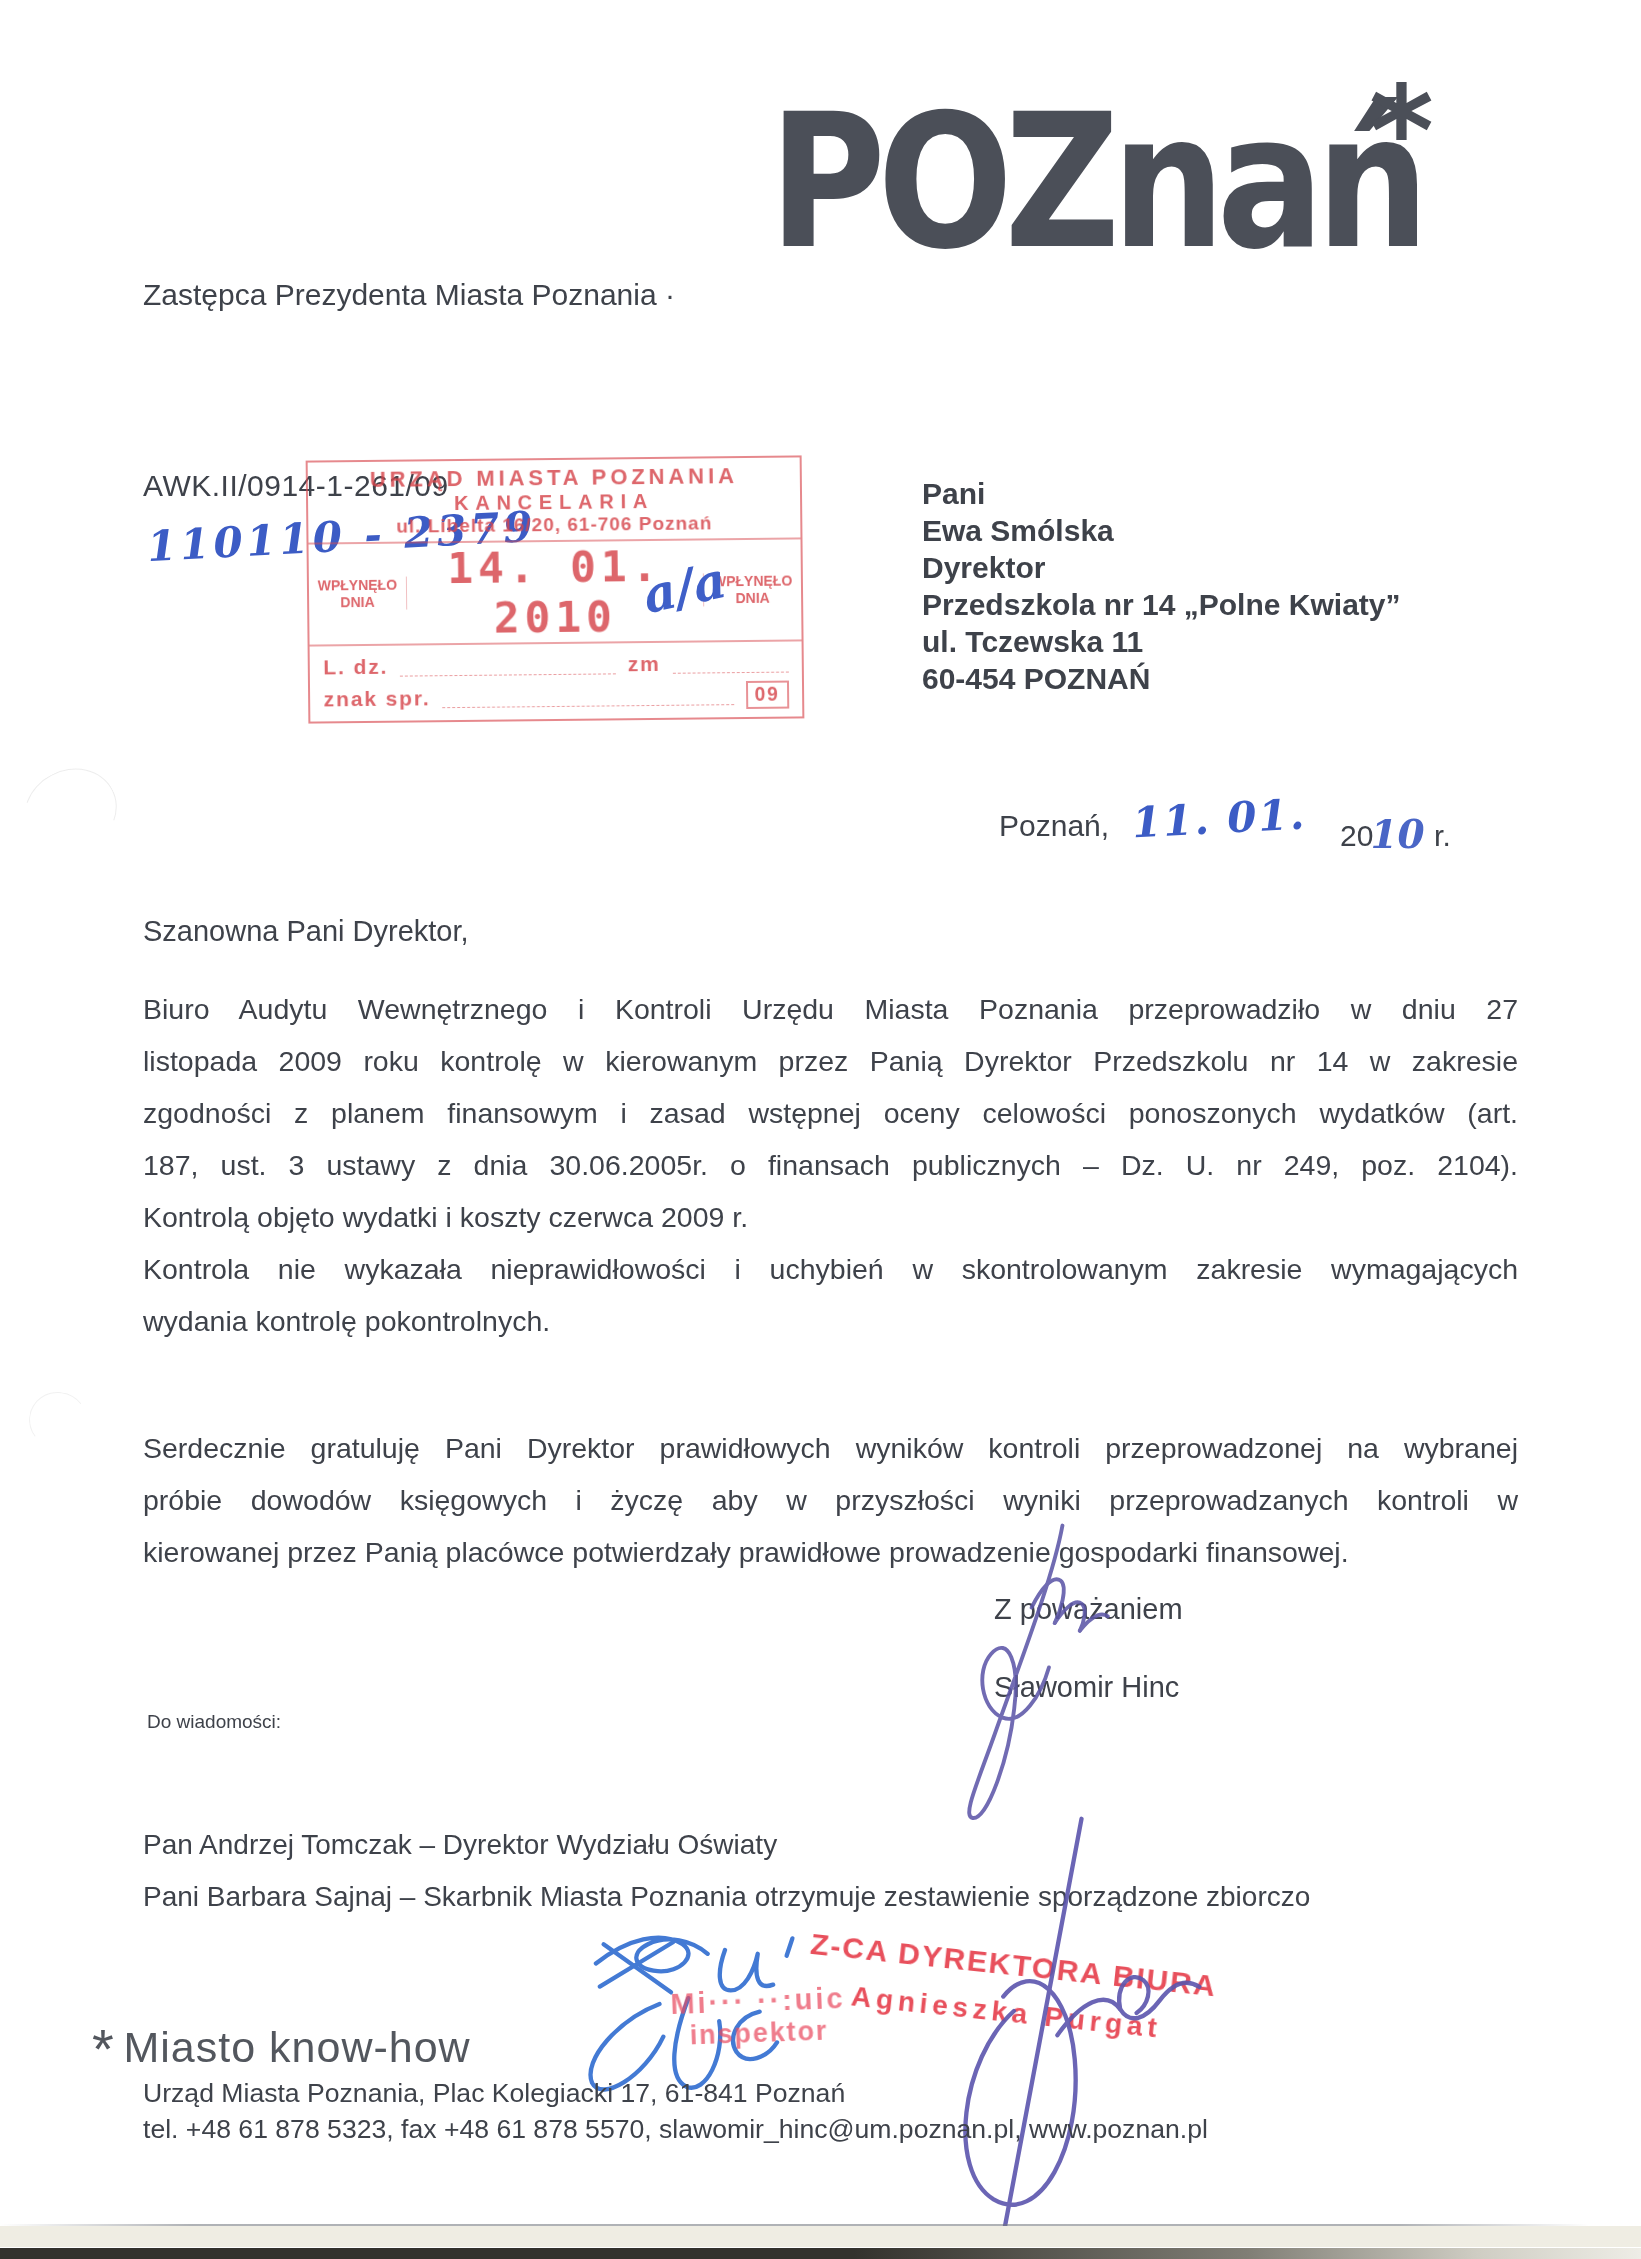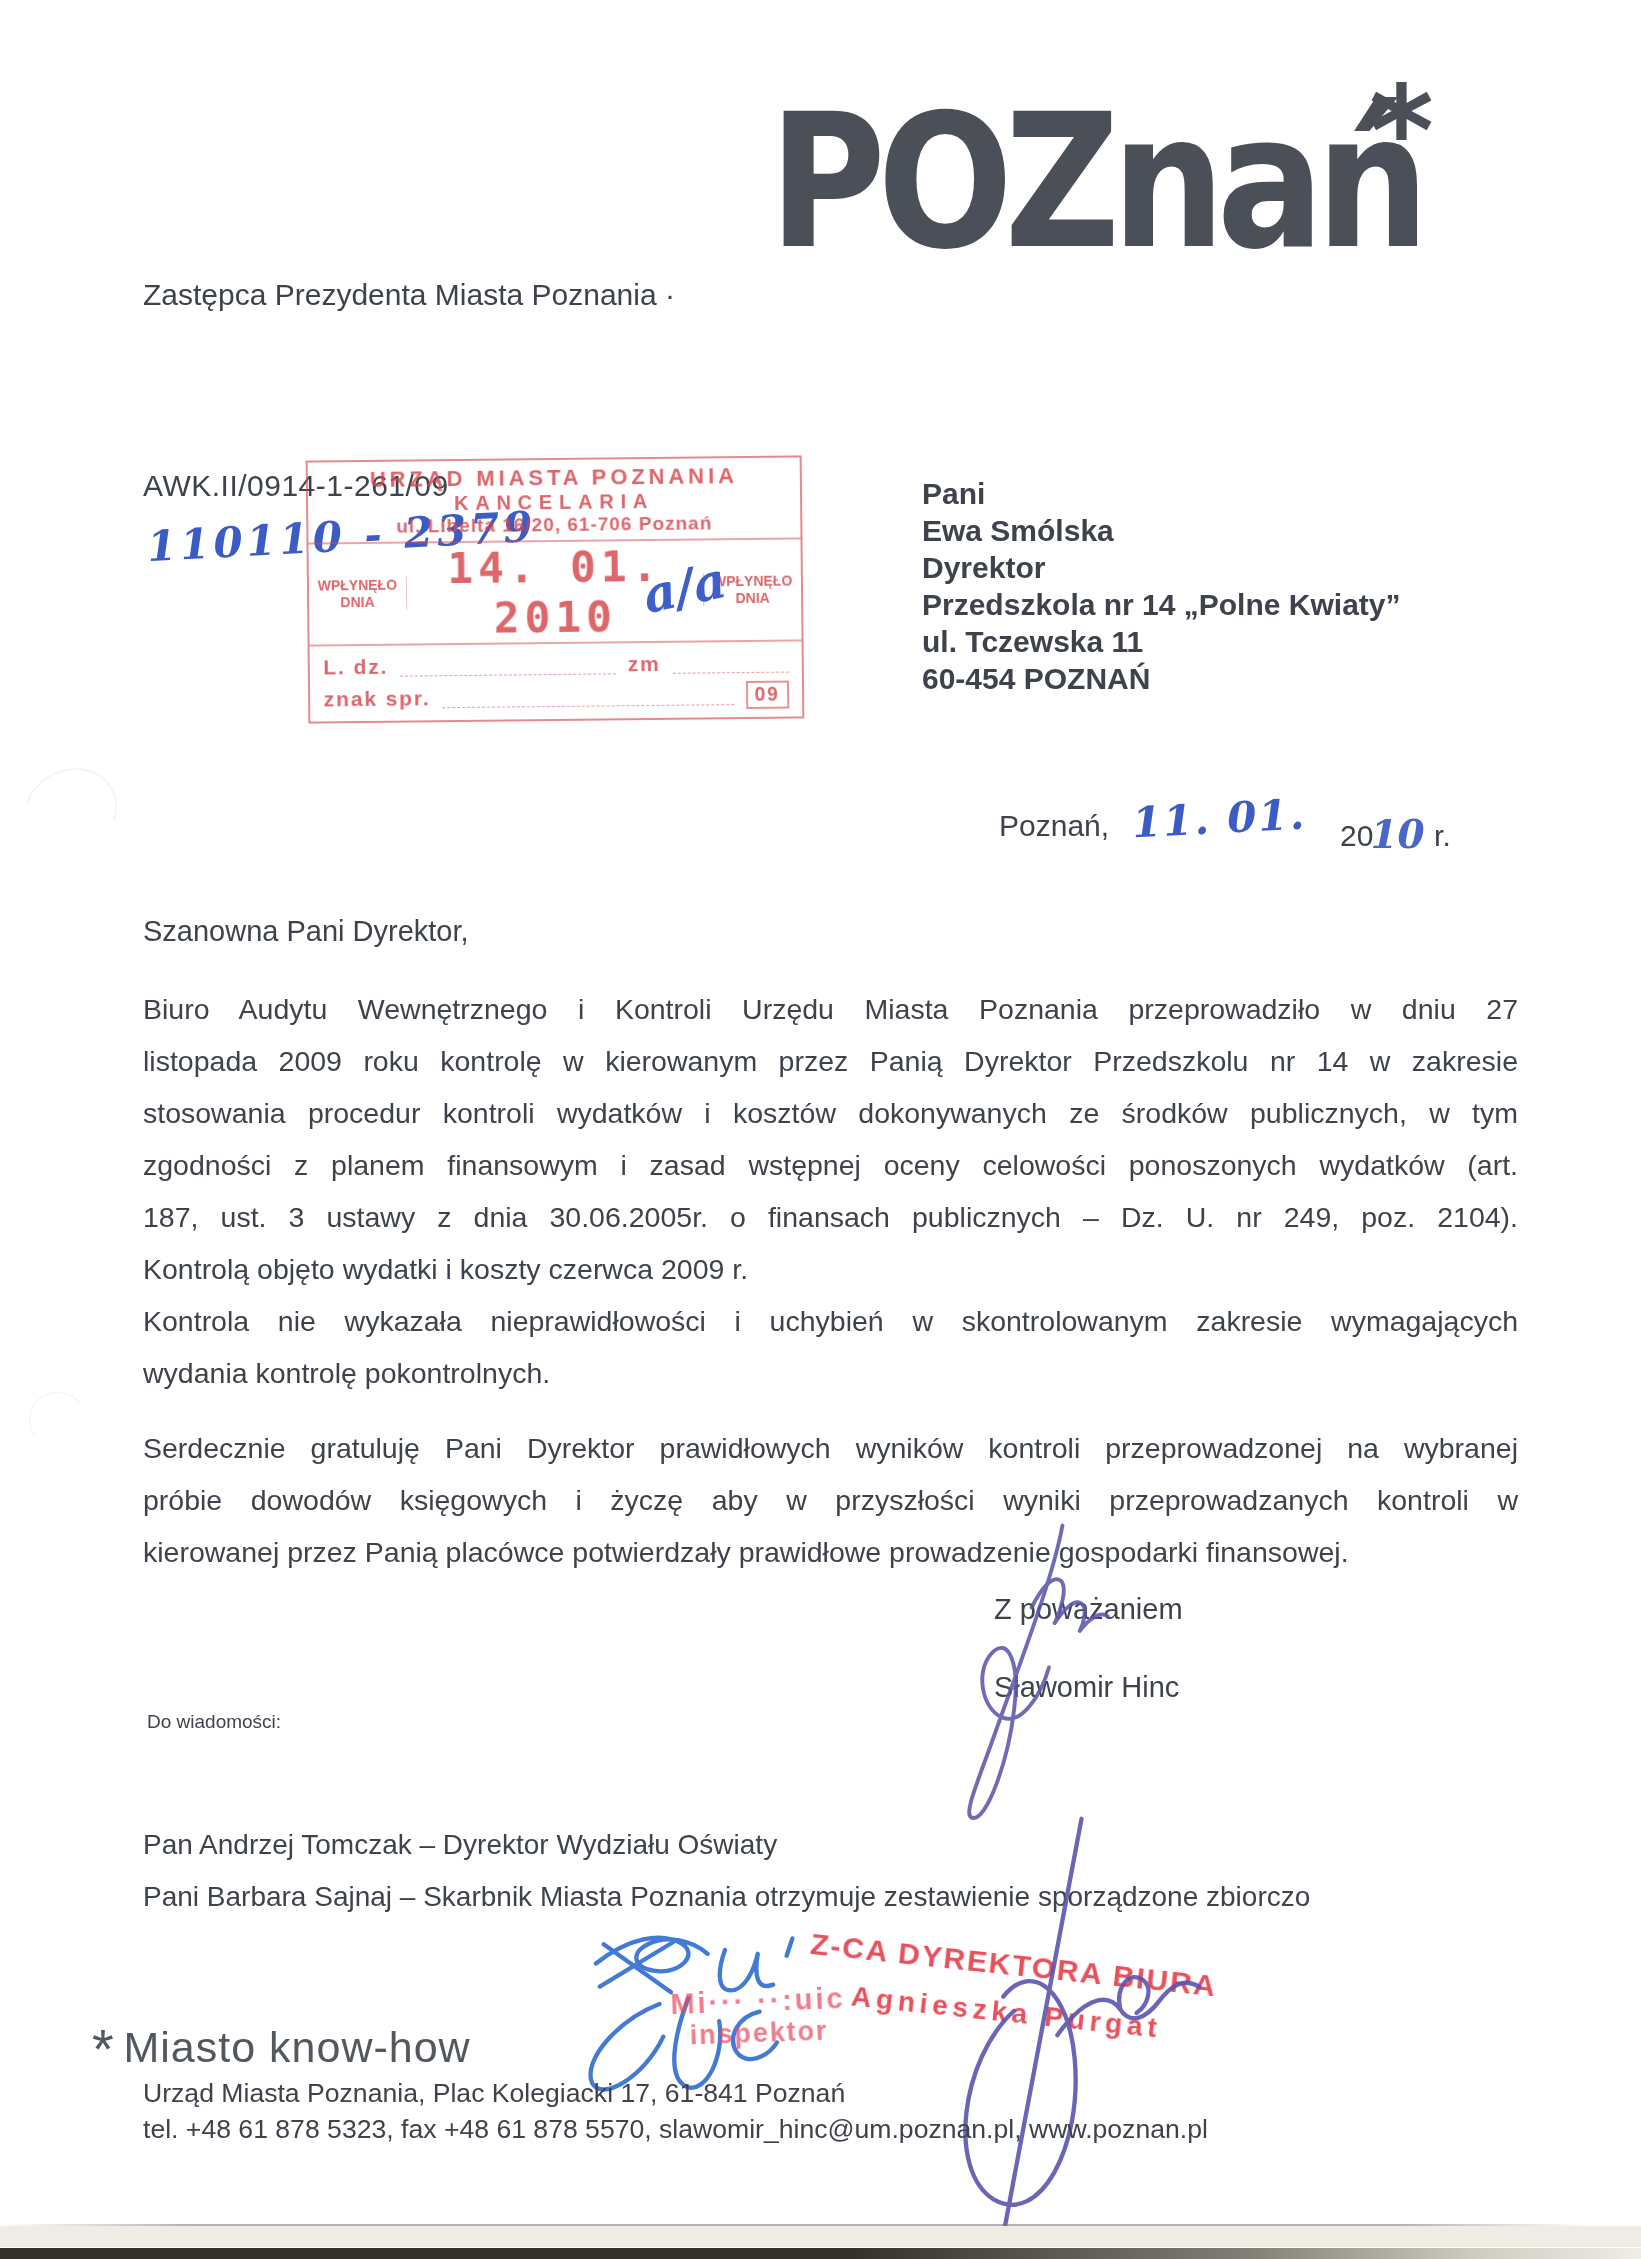--- a/index.html
+++ b/index.html
@@ -150,21 +150,20 @@
 
   <div class="abs place">Poznań,</div>
   <div class="abs hw hw-daymonth">11. 01.</div>
   <div class="abs year"><span>20</span><span class="hw-year">10</span> <span>r.</span></div>
 
   <div class="abs salutation">Szanowna Pani Dyrektor,</div>
 
   <div class="abs para p1">
     <div class="jl">Biuro Audytu Wewnętrznego i Kontroli Urzędu Miasta Poznania przeprowadziło w dniu 27</div>
     <div class="jl">listopada 2009 roku kontrolę w kierowanym przez Panią Dyrektor Przedszkolu nr 14 w zakresie</div>
-    <div class="jl">stosowania procedur kontroli wydatków i kosztów dokonywanych ze środków publicznych, w tym</div>
     <div class="jl">zgodności z planem finansowym i zasad wstępnej oceny celowości ponoszonych wydatków (art.</div>
     <div class="jl">187, ust. 3 ustawy z dnia 30.06.2005r. o finansach publicznych – Dz. U. nr 249, poz. 2104).</div>
     <div>Kontrolą objęto  wydatki i koszty czerwca 2009 r.</div>
     <div class="jl">Kontrola  nie wykazała nieprawidłowości i uchybień  w skontrolowanym zakresie  wymagających</div>
     <div>wydania kontrolę pokontrolnych.</div>
   </div>
 
   <div class="abs para p2">
     <div class="jl">Serdecznie gratuluję Pani Dyrektor prawidłowych wyników kontroli przeprowadzonej na wybranej</div>
     <div class="jl">próbie dowodów księgowych i życzę aby w przyszłości wyniki przeprowadzanych kontroli w</div>

